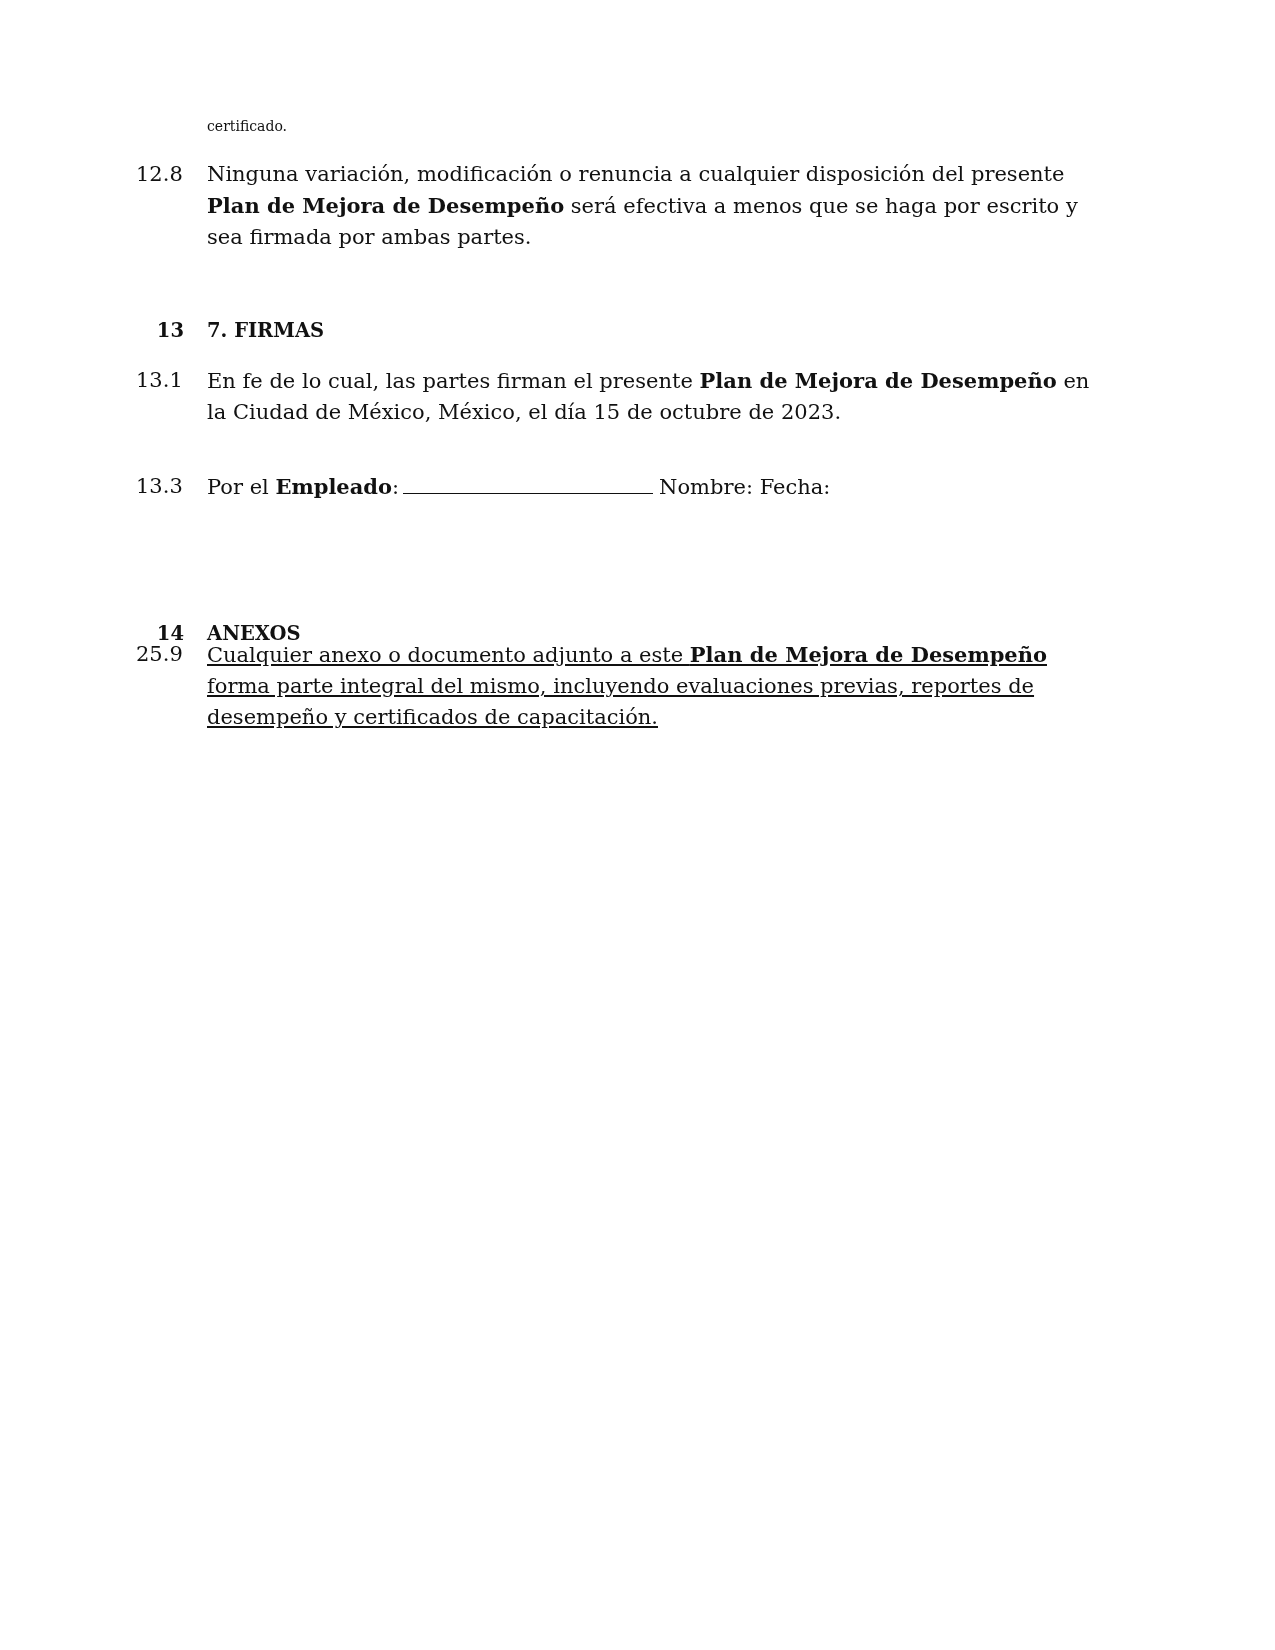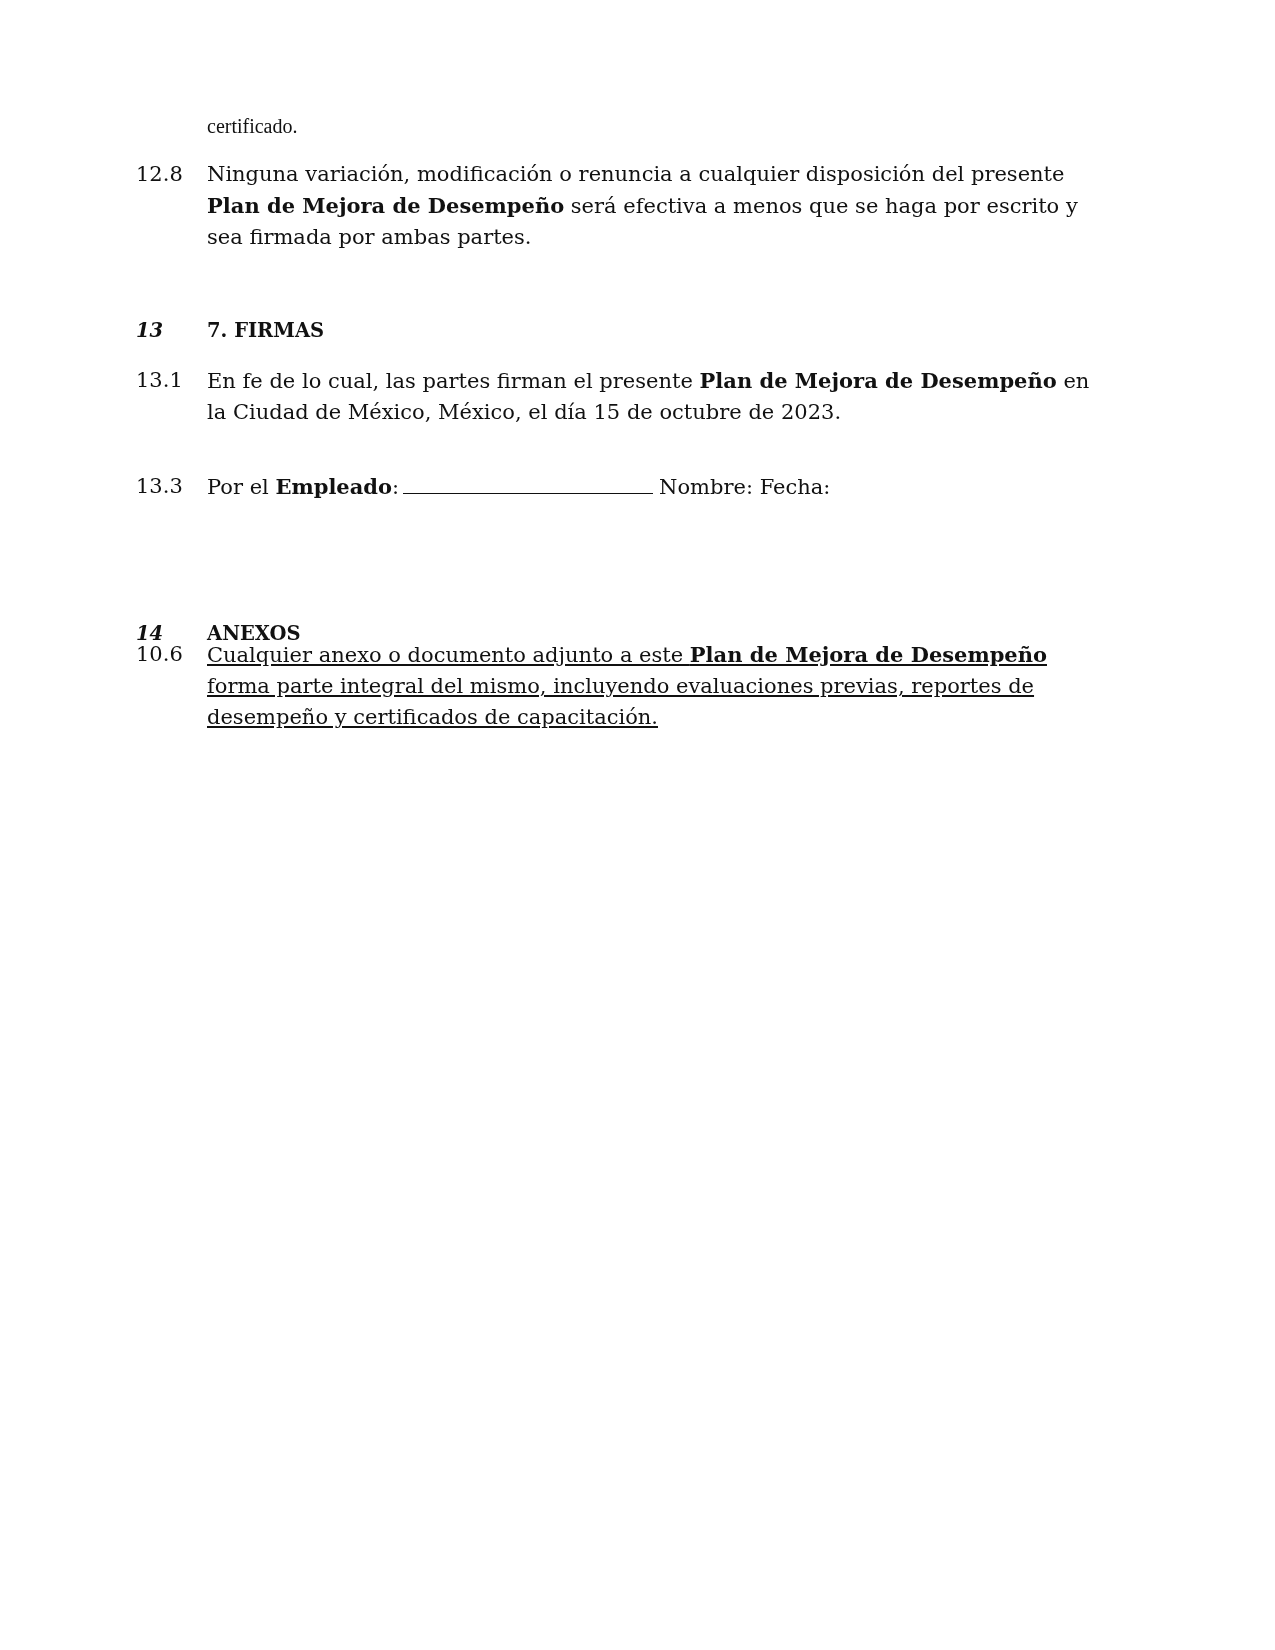--- a/index.html
+++ b/index.html
@@ -1,24 +1,24 @@
 <!DOCTYPE html>
 <html><head>
   <meta charset="utf-8">
   <style>
     html, body { margin: 0; padding: 0; background: #ffffff; }
     body { width: 1275px; height: 1650px; position: relative; overflow: hidden;
       font-family: "DejaVu Serif", "Liberation Serif", serif; color: #111; }
     .page { position: absolute; left: 0; top: 0; width: 1275px; height: 1650px; }
-    .line { position: absolute; font-size: 20px; line-height: 31px; white-space: nowrap; font-family: Liberation Serif, serif; }
+    .line { position: absolute; font-size: 14px; line-height: 31px; white-space: nowrap; }
     .para { position: absolute; left: 136px; width: 980px; font-size: 21px; line-height: 31px; }
     .num { position: absolute; left: 0; top: 0; width: 60px; }
     .txt { margin-left: 71px; }
     .heading { position: absolute; left: 136px; font-size: 19.5px; font-weight: bold; line-height: 31px; }
-    .heading .num { width: 48px; text-align: left; font-style: italic; }
+    .heading .num { width: 48px; text-align: right; }
     b { font-weight: bold; }
     .blank { display: inline-block; width: 250px; border-bottom: 1.5px solid #111; height: 18px; vertical-align: baseline; margin-left: 4px; margin-right: 6px; }
   </style>
 </head>
 <body>
 
 <div class="page">
 
   <div class="line" style="left:207px; top:111px;">certificado.</div>
 
@@ -48,19 +48,19 @@
       <span>Por el </span><b>Empleado</b><span>:</span><span class="blank"></span><span>Nombre: Fecha:</span>
     </div>
   </div>
 
   <div class="heading" style="top:618px;">
     <span class="num">14</span>
     <span class="txt">ANEXOS</span>
   </div>
 
   <div class="para" style="top:639px;">
-    <span class="num">10.6</span>
+    <span class="num">25.9</span>
     <div class="txt" style="width:890px;text-decoration:underline;">
       <span>Cualquier anexo o documento adjunto a este </span><b>Plan de Mejora de Desempeño</b><span> forma parte integral del mismo, incluyendo evaluaciones previas, reportes de desempeño y certificados de capacitación.</span>
     </div>
   </div>
 
 </div>
 
 </body></html>

